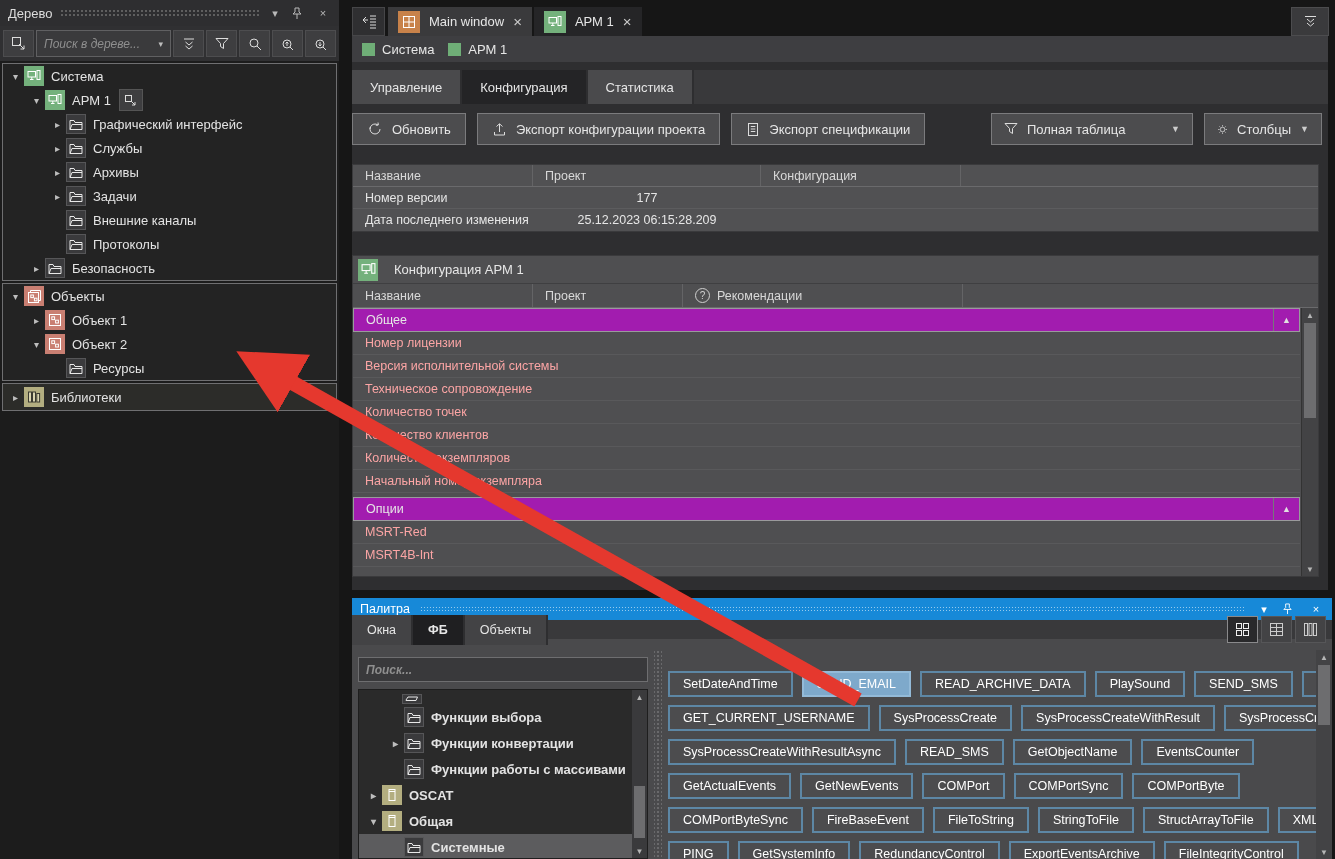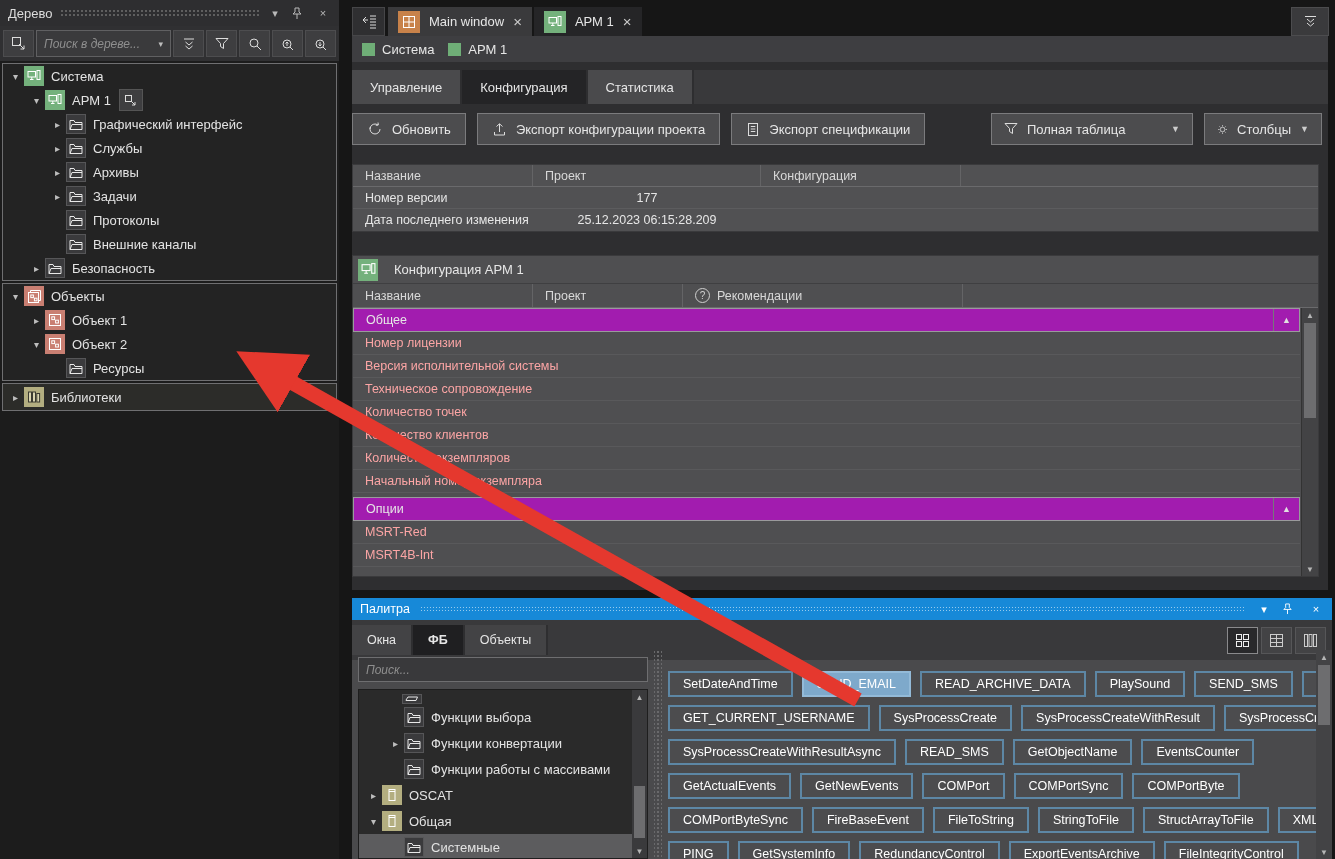--- a/index.html
+++ b/index.html
@@ -76,28 +76,28 @@
   .vscroll{position:absolute;width:17px;background:#434345;border-left:1px solid #333;}
   .sarrow{position:absolute;left:0;right:0;height:14px;display:flex;align-items:center;justify-content:center;font-size:8px;color:#b5b5b5;}
   .sarrow.bot{bottom:0;}
   .thumb{position:absolute;left:2px;right:2px;background:#6d6d6f;}
 
   
   .palette{position:absolute;left:7px;top:598px;width:980px;height:261px;background:#4a4a4c;}
   .pal-title{height:22px;background:#1789d8;display:flex;align-items:center;gap:10px;padding:0 8px;color:#fff;font-size:12.5px;}
   .bluedots{flex:1;height:6px;background-image:radial-gradient(rgba(255,255,255,.55) 30%,transparent 34%);background-size:3px 3px;}
   .pal-title .wctl{color:#fff;}
-  .pal-tabs{height:40px;background:#39393b;display:flex;align-items:center;}
+  .pal-tabs{height:19px;background:#39393b;display:flex;align-items:center;}
   .ptab{padding:0 15px;height:30px;display:flex;align-items:center;background:#434345;border-right:2px solid #2e2e30;font-size:12.5px;}
   .ptab.active{background:#1f1f21;font-weight:bold;}
   .viewbtns{margin-left:auto;display:flex;gap:3px;padding-right:6px;}
   .vbtn{width:31px;height:27px;background:#434345;border:1px solid #565658;display:flex;align-items:center;justify-content:center;}
   .vbtn.active{background:#29292b;border-color:#8a8a8c;}
   .pal-body{position:absolute;left:0;right:0;top:52px;bottom:0;display:flex;overflow:hidden;}
-  .pal-left{width:302px;padding:7px 6px 0 6px;position:relative;}
+  .pal-left{width:302px;padding:7px 6px 0 6px;position:relative;font-weight:bold;}
   .pal-search{height:25px;background:#39393b;border:1px solid #6e6e70;display:flex;align-items:center;padding:0 7px;color:#8f8f8f;font-style:italic;font-size:12px;}
   .pal-list{position:absolute;left:6px;right:6px;top:39px;bottom:0;background:#2a2a2a;border:1px solid #1e1e1e;overflow:hidden;}
   .cat-item{height:26px;display:flex;align-items:center;color:#e3e3e3;}
   .cat-item.sel{background:#5c5c5e;}
   .clip-item{height:14px;overflow:hidden;display:flex;align-items:flex-end;}
   .list-scroll{position:absolute;right:0;top:0;bottom:0;width:15px;background:#3a3a3c;}
   .vsplit{width:8px;background-image:radial-gradient(#69696b 28%,transparent 32%);background-size:4px 4px;background-position:center top;}
   .pal-right{flex:1;position:relative;padding:21px 26px 0 6px;overflow:hidden;}
   .fb-row{display:flex;gap:9px;margin-bottom:8px;}
   .fb{height:26px;padding:0 13px;display:flex;align-items:center;background:#4c4c4e;border:2px solid #5d87a5;color:#fff;font-size:12.5px;white-space:nowrap;}
@@ -236,31 +236,31 @@
             <span class="tlabel">Задачи</span>
           </div>
           <div class="tree-item" style="padding-left: 46px;">
             <span class="arrow"></span>
             <span class="ti bg-dark">
               <svg class="ic" width="14" height="13" viewBox="0 0 14 13" fill="none" stroke="#e8e8e8">
                 <path d="M1 11.5V2.5h4l1 2h7v7z"></path>
                 <path d="M1 11.5l2-5h10"></path>
               </svg>
             </span>
-            <span class="tlabel">Протоколы</span>
+            <span class="tlabel">Внешние каналы</span>
           </div>
           <div class="tree-item" style="padding-left: 46px;">
             <span class="arrow"></span>
             <span class="ti bg-dark">
               <svg class="ic" width="14" height="13" viewBox="0 0 14 13" fill="none" stroke="#e8e8e8">
                 <path d="M1 11.5V2.5h4l1 2h7v7z"></path>
                 <path d="M1 11.5l2-5h10"></path>
               </svg>
             </span>
-            <span class="tlabel">Внешние каналы</span>
+            <span class="tlabel">Протоколы</span>
           </div>
           <div class="tree-item" style="padding-left: 25px;">
             <span class="arrow">▸</span>
             <span class="ti bg-dark">
               <svg class="ic" width="14" height="13" viewBox="0 0 14 13" fill="none" stroke="#e8e8e8">
                 <path d="M1 11.5V2.5h4l1 2h7v7z"></path>
                 <path d="M1 11.5l2-5h10"></path>
               </svg>
             </span>
             <span class="tlabel">Безопасность</span>

